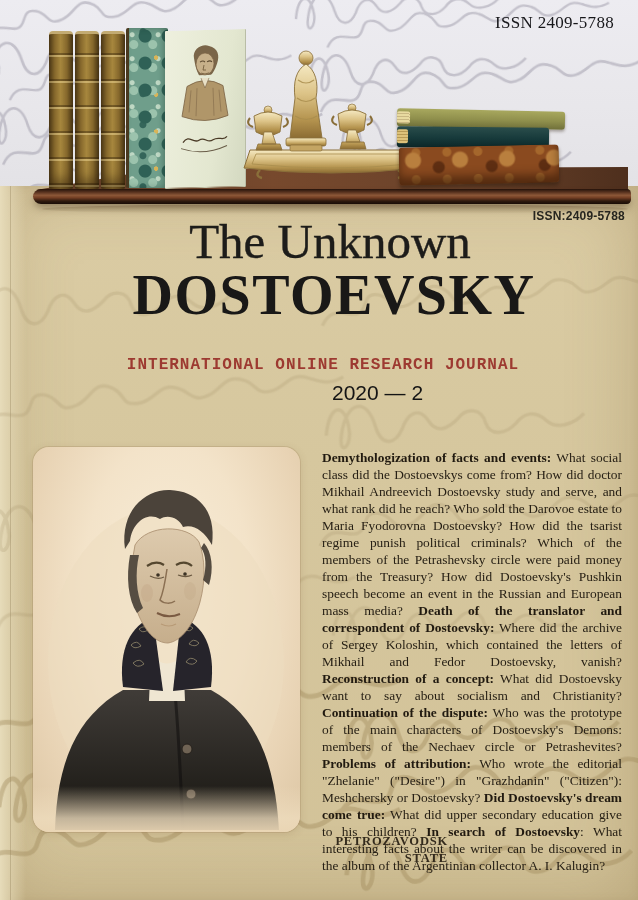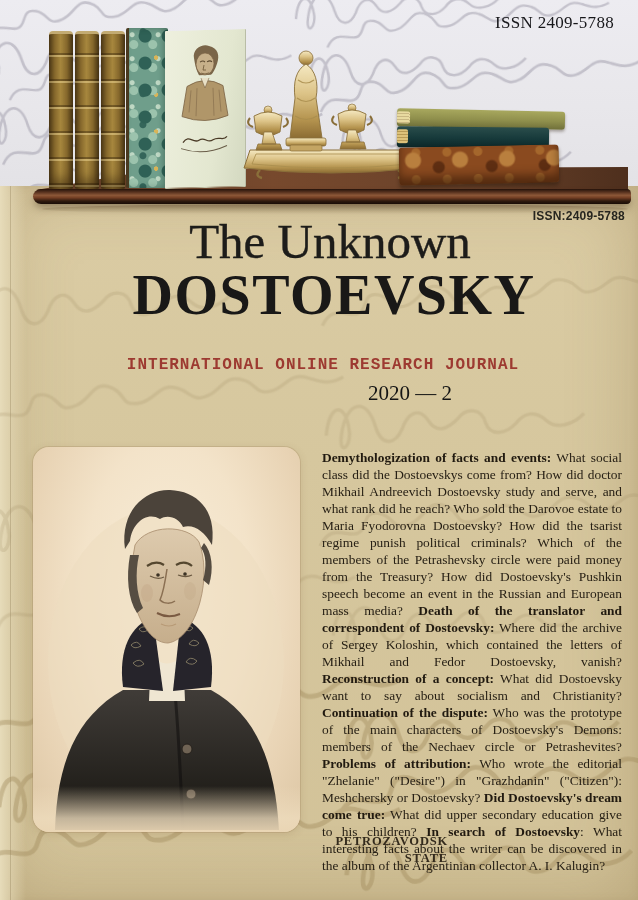--- a/index.html
+++ b/index.html
@@ -92,22 +92,22 @@
     color:#26251f;letter-spacing:.2px;}
 
   .masthead{position:absolute;left:0;top:216px;width:638px;text-align:center;color:#1d1c1a;}
   .title1{font-size:49px;line-height:52px;padding-left:22px;
     -webkit-text-stroke:.4px #1d1c1a;}
   .title2{font-size:56px;line-height:58px;font-weight:700;letter-spacing:1.5px;
     padding-left:30px;margin-top:-2px;color:#191817;}
   .subtitle{margin-top:32px;padding-left:8px;
     font-family:"Liberation Mono","DejaVu Sans Mono",monospace;
     font-size:16px;font-weight:700;letter-spacing:1px;color:#9d3a31;}
-  .issue{position:absolute;left:332px;top:165px;width:120px;text-align:right;
-    font-family:Liberation Serif, serif;font-size:21px;color:#141414;}
+  .issue{position:absolute;left:332px;top:165px;width:120px;text-align:left;
+    font-family:Liberation Sans, sans-serif;font-size:21px;color:#141414;}
 
   
   .portrait-card{position:absolute;left:33px;top:447px;width:267px;height:385px;
     border-radius:16px;
     background:radial-gradient(ellipse at 50% 38%,#f8edd8 0%,#f3e3c9 45%,#e8d3b4 76%,#dcc6a4 100%);
     box-shadow:0 0 0 1px rgba(150,120,80,.22),0 2px 8px rgba(120,95,55,.18);}
   .portrait-fade{position:absolute;left:0;right:0;bottom:0;height:46px;
     border-radius:0 0 16px 16px;
     background:linear-gradient(180deg,rgba(238,220,189,0),rgba(238,220,189,.8) 70%,rgba(234,214,181,.95));}
 

